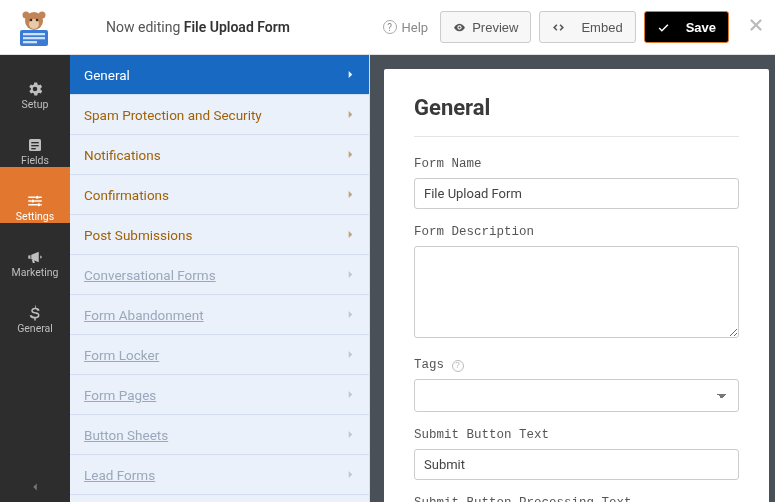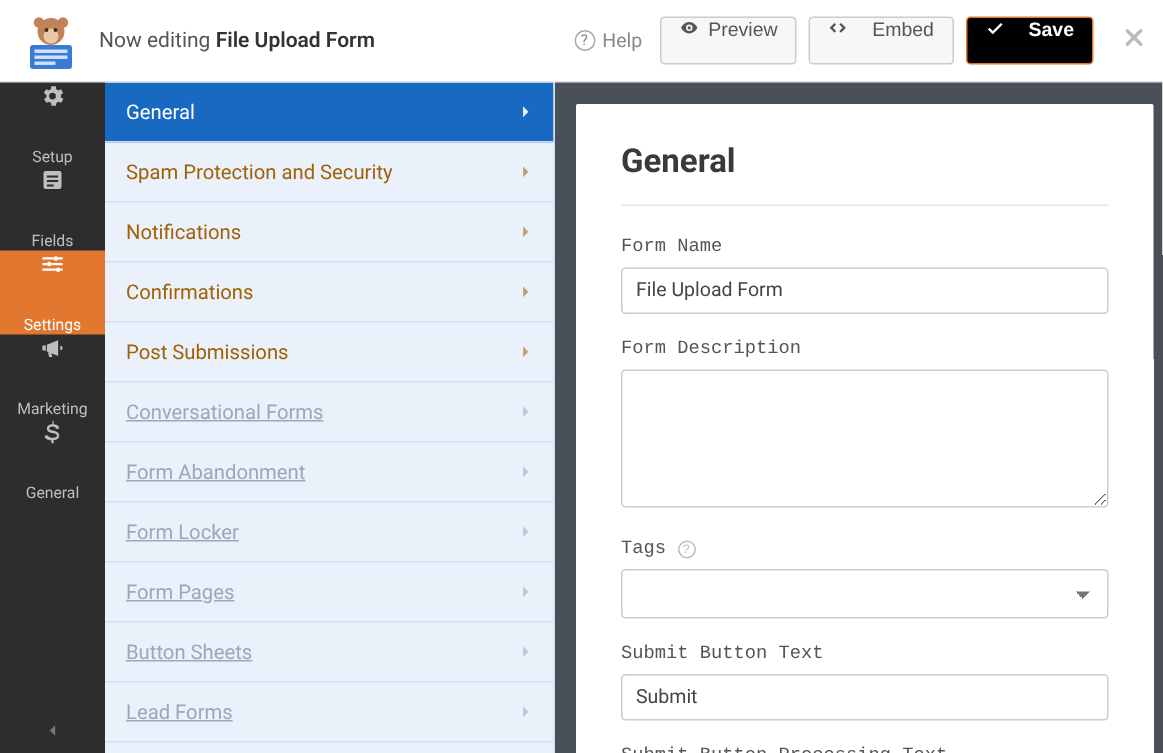--- a/index.html
+++ b/index.html
@@ -3,38 +3,38 @@
 <meta charset="utf-8">
 <style>
   * { box-sizing: border-box; margin: 0; padding: 0; }
   html, body { width: 775px; height: 502px; font-family: -apple-system, BlinkMacSystemFont, "Segoe UI", Roboto, Arial, sans-serif; overflow: hidden; background: #fff; color: #444; }
   body { display: flex; flex-direction: column; }
 
   
   .topbar { height: 55px; background: #fff; border-bottom: 1px solid #e1e1e1; display: flex; align-items: center; padding: 0 10px 0 6px; }
   .logo { width: 44px; height: 44px; margin-left: 6px; margin-right: 10px; position: relative; }
   .logo svg { width: 44px; height: 44px; }
-  .title-wrap { font-size: 14px; color: #555; }
+  .title-wrap { font-size: 14px; color: #555; margin-left: 40px; }
   .title-wrap .strong { font-weight: 600; color: #333; }
   .topbar-spacer { flex: 1; }
   .help { display: flex; align-items: center; color: #888; font-size: 13px; margin-right: 12px; cursor: pointer; }
   .help .q { width: 14px; height: 14px; border: 1px solid #aaa; border-radius: 50%; display: inline-flex; align-items: center; justify-content: center; font-size: 10px; margin-right: 5px; color: #888; }
-  .btn { height: 32px; padding: 0 12px; border: 1px solid #ccc; background: #f7f7f7; color: #555; font-size: 13px; border-radius: 3px; display: inline-flex; align-items: flex-start; gap: 6px; cursor: pointer; }
+  .btn { height: 32px; padding: 0 12px; border: 1px solid #ccc; background: #f7f7f7; color: #555; font-size: 13px; border-radius: 3px; display: inline-flex; align-items: center; gap: 6px; cursor: pointer; }
   .btn + .btn { margin-left: 8px; gap: 16px; }
   .btn.primary { background: #000000; border-color: #e27730; color: #fff; font-weight: 600; }
   .btn svg { width: 13px; height: 13px; }
   .close-x { margin-left: 18px; color: #bbb; cursor: pointer; }
   .close-x svg { width: 18px; height: 18px; }
 
   
   .main { flex: 1; display: flex; min-height: 0; }
 
   
   .rail { width: 70px; background: #2d2d2d; display: flex; flex-direction: column; }
-  .rail-item { height: 56px; display: flex; flex-direction: column; align-items: center; justify-content: space-between; color: #bfbfbf; font-size: 10.5px; gap: 0; cursor: pointer; }
+  .rail-item { height: 56px; display: flex; flex-direction: column; align-items: center; justify-content: flex-end; color: #bfbfbf; font-size: 10.5px; gap: 0; cursor: pointer; }
   .rail-item.active { background: #e27730; color: #fff; }
   .rail-item svg { width: 18px; height: 18px; }
   .rail-bottom { margin-top: auto; height: 30px; display:flex; align-items:center; justify-content:center; color:#777; overflow:hidden;}
   .rail-bottom svg { width:14px; height:14px; }
 
   
   .submenu { width: 300px; background: #eaf1fb; border-right: 1px solid #d3dff0; display: flex; flex-direction: column; overflow: hidden; }
   .submenu-item { height: 40px; padding: 0 14px; display: flex; align-items: center; justify-content: space-between; font-size: 13.5px; color: #a16207; border-bottom: 1px solid #d3dff0; cursor: pointer; }
   .submenu-item.current { background: #1769c2; color: #fff; }
   .submenu-item.disabled { color: #9aa8bb; text-decoration: underline; }

